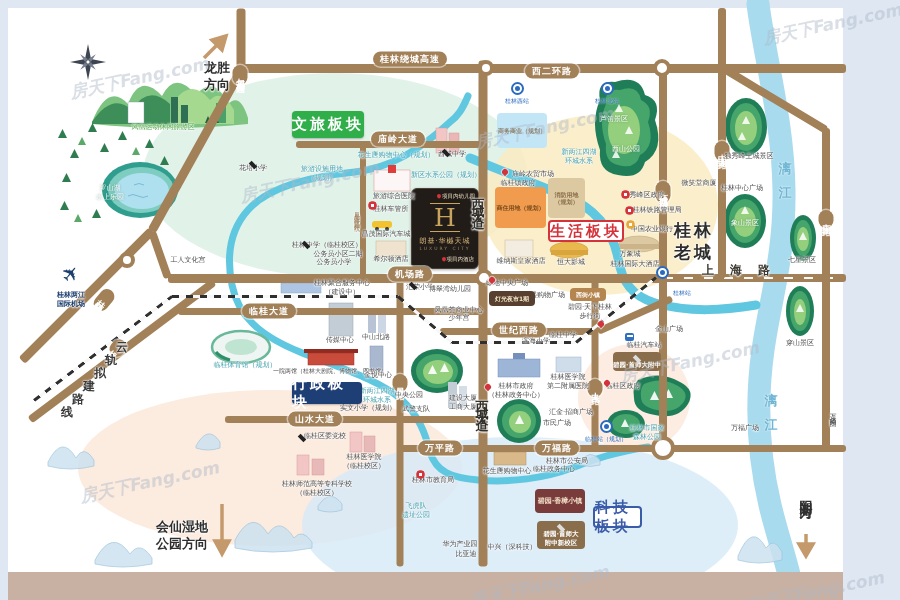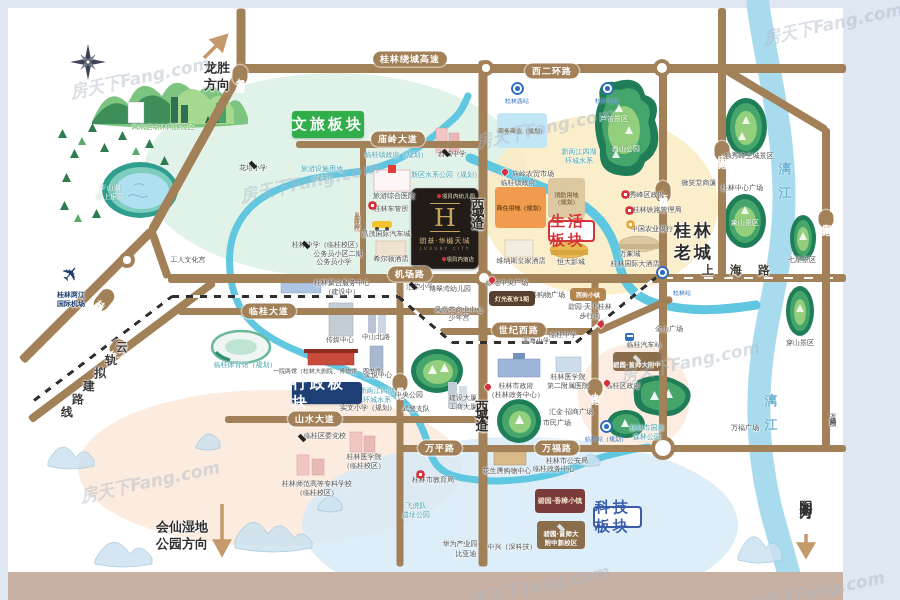--- a/index.html
+++ b/index.html
@@ -312,21 +312,21 @@
     <div class="lbl rlc" style="left: 122px; top: 348px; transform: translate(-50%, -50%);">云</div>
     <div class="lbl rlc" style="left: 111px; top: 361px; transform: translate(-50%, -50%);">轨</div>
     <div class="lbl rlc" style="left: 100px; top: 374px; transform: translate(-50%, -50%);">拟</div>
     <div class="lbl rlc" style="left: 89px; top: 387px; transform: translate(-50%, -50%);">建</div>
     <div class="lbl rlc" style="left: 78px; top: 400px; transform: translate(-50%, -50%);">路</div>
     <div class="lbl rlc" style="left: 67px; top: 413px; transform: translate(-50%, -50%);">线</div>
     <div class="lbl g" style="left: 163px; top: 128px; transform: translate(-50%, -50%);">凤凰运动休闲旅游区</div>
     <div class="lbl w" style="left: 110px; top: 193px; transform: translate(-50%, -50%);">罗山湖
 水上乐园</div>
     <div class="lbl" style="left: 253px; top: 169px; transform: translate(-50%, -50%);">花培小学</div>
-    <div class="lbl t" style="left: 396px; top: 156px; transform: translate(-50%, -50%);">临桂镇政府（规划）</div>
+    <div class="lbl t" style="left: 396px; top: 156px; transform: translate(-50%, -50%);">花生唐购物中心（规划）</div>
     <div class="lbl t" style="left: 322px; top: 174px; transform: translate(-50%, -50%);">旅游设施用地
 （规划）</div>
     <div class="lbl t" style="left: 446px; top: 176px; transform: translate(-50%, -50%);">新区水系公园（规划）</div>
     <div class="lbl" style="left: 452px; top: 155px; transform: translate(-50%, -50%);">西城中学</div>
     <div class="lbl" style="left: 394px; top: 197px; transform: translate(-50%, -50%);">旅游综合医院</div>
     <div class="lbl" style="left: 391px; top: 210px; transform: translate(-50%, -50%);">桂林车管所</div>
     <div class="lbl" style="left: 386px; top: 235px; transform: translate(-50%, -50%);">昌茂国际汽车城</div>
     <div class="lbl" style="left: 391px; top: 260px; transform: translate(-50%, -50%);">希尔顿酒店</div>
     <div class="lbl" style="left: 327px; top: 246px; transform: translate(-50%, -50%);">桂林中学（临桂校区）</div>
     <div class="lbl" style="left: 338px; top: 255px; transform: translate(-50%, -50%);">公务员小区二期</div>
@@ -447,21 +447,21 @@
     <div class="ric" style="left: 625px; top: 206px;"></div>
     <div class="ric" style="left: 416px; top: 470px;"></div>
     <div class="yic" style="left: 626px; top: 220px;"></div>
     <div class="bus" style="left: 625px; top: 333px;"></div>
     <div class="cap" style="left: 248px; top: 160px;"></div>
     <div class="cap" style="left: 441px; top: 148px;"></div>
     <div class="cap" style="left: 301px; top: 240px;"></div>
     <div class="cap" style="left: 297px; top: 433px;"></div>
     <div class="cap" style="left: 408px; top: 281px;"></div>
     <div class="badge solid" style="left: 292px; top: 111px; width: 72px; height: 27px; background: rgb(47, 174, 73);">文旅板块</div>
-    <div class="badge outline" style="left: 548px; top: 220px; width: 47px; height: 22px; border: 2px solid rgb(213, 51, 59); color: rgb(213, 51, 59);">生活板块</div>
+    <div class="badge outline" style="left: 548px; top: 220px; width: 76px; height: 22px; border: 2px solid rgb(213, 51, 59); color: rgb(213, 51, 59);">生活板块</div>
     <div class="badge solid" style="left: 292px; top: 382px; width: 70px; height: 22px; background: rgb(30, 62, 118);">行政板块</div>
     <div class="badge outline" style="left: 593px; top: 506px; width: 49px; height: 22px; border: 2px solid rgb(58, 91, 168); color: rgb(58, 91, 168);">科技板块</div>
     <div class="dir lbl" style="left: 217px; top: 77px; transform: translate(-50%, -50%); font-size: 13px; font-weight: bold; color: rgb(47, 47, 47);">龙胜
 方向</div>
     <div class="dir lbl" style="left: 182px; top: 536px; transform: translate(-50%, -50%); font-size: 13px; font-weight: bold; color: rgb(47, 47, 47);">会仙湿地
 公园方向</div>
     <div class="dir lbl vert" style="left: 805px; top: 494px; transform: translate(-50%, -50%); font-size: 13px; font-weight: bold; color: rgb(47, 47, 47);">阳朔方向</div>
     <div class="wm" style="left: 140px; top: 78px; transform: translate(-50%, -50%) rotate(-12deg);">房天下Fang.com</div>
     <div class="wm" style="left: 833px; top: 24px; transform: translate(-50%, -50%) rotate(-12deg);">房天下Fang.com</div>
     <div class="wm" style="left: 310px; top: 182px; transform: translate(-50%, -50%) rotate(-12deg);">房天下Fang.com</div>

